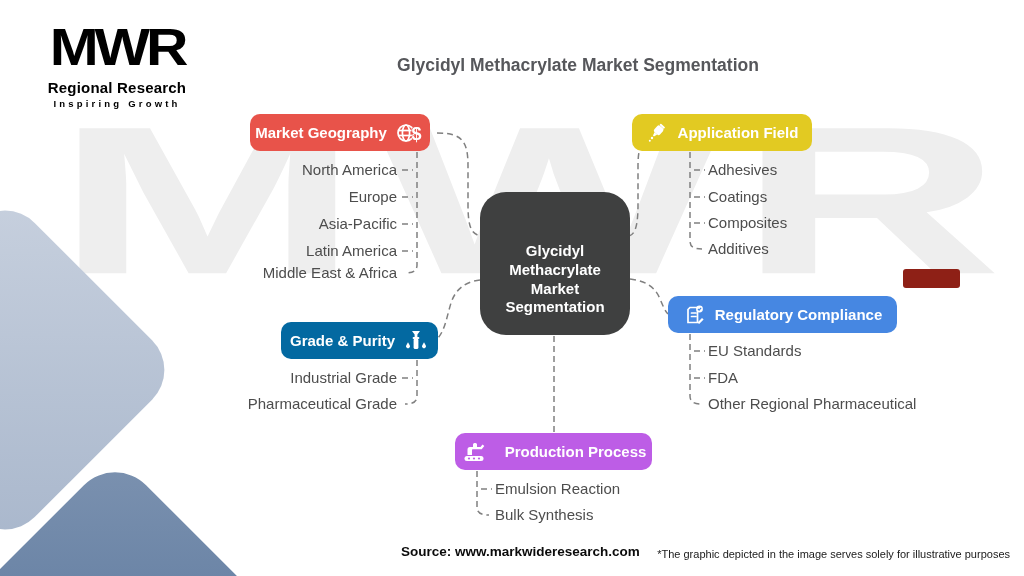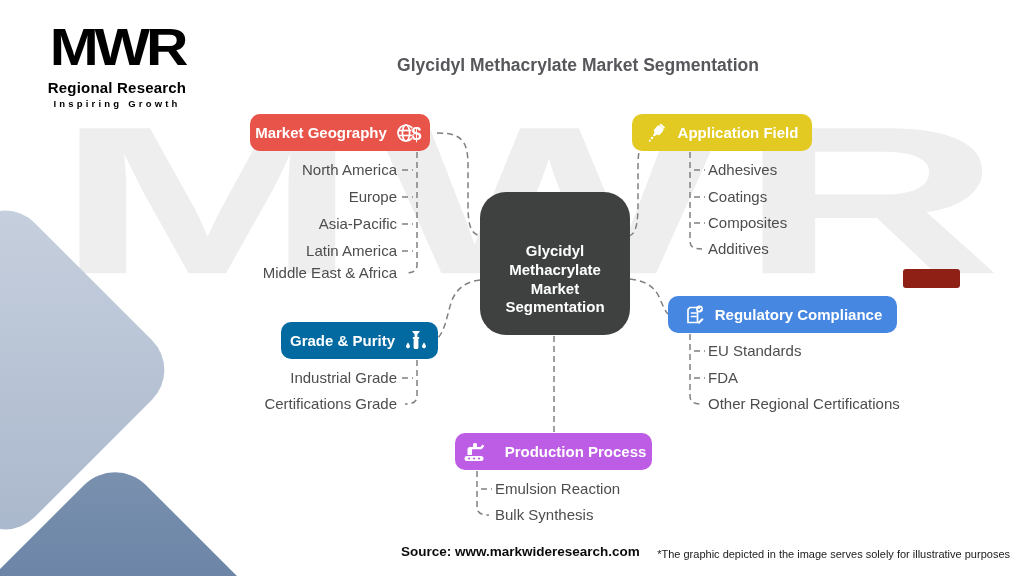--- a/index.html
+++ b/index.html
@@ -157,39 +157,39 @@
       <svg width="26" height="24" viewBox="0 0 26 24" fill="#fff">
         <path d="M9,2 h8 l-2.6,3.6 v2.4 h-2.8 V5.6 Z"></path>
         <rect x="9.6" y="8" width="6.8" height="2" rx="1"></rect>
         <rect x="10.6" y="9.5" width="4.8" height="10.5" rx="1.6"></rect>
         <path d="M5,13.2 l1.7,3 a2,2 0 1,1 -3.4,0 Z"></path>
         <path d="M21,13.2 l1.7,3 a2,2 0 1,1 -3.4,0 Z"></path>
       </svg>
     </span>
   </div>
   <div class="item right-col" style="top:369px">Industrial Grade</div>
-  <div class="item right-col" style="top:395px">Certifications Grade</div>
+  <div class="item right-col" style="top:395px">Pharmaceutical Grade</div>
 
   <div class="node" id="node-regulatory">
     <span>
       <svg width="24" height="24" viewBox="0 0 24 24">
         <g stroke="#fff" fill="none" stroke-width="1.7" stroke-linecap="round">
           <path d="M7,4.5 h7.5 v15 h-9.5 v-13 z"></path>
           <path d="M8.5,10 h4.5 M8.5,13.5 h4.5"></path>
         </g>
         <circle cx="16.5" cy="6" r="3.4" fill="#fff"></circle>
         <path d="M15,6 l1.1,1.1 l2,-2.2" stroke="#4687e2" stroke-width="1.3" fill="none"></path>
         <path d="M14.5,19.5 l4.5,-4.5 l1.6,1.6 -4.5,4.5 z" fill="#fff"></path>
       </svg>
     </span>
     <span class="node-label">Regulatory Compliance</span>
   </div>
   <div class="item left-708" style="top:342px">EU Standards</div>
   <div class="item left-708" style="top:369px">FDA</div>
-  <div class="item left-708" style="top:395px">Other Regional Certifications</div>
+  <div class="item left-708" style="top:395px">Other Regional Pharmaceutical</div>
 
   <div class="node" id="node-production">
     <span>
       <svg width="28" height="24" viewBox="0 0 28 24" fill="#fff">
         <rect x="3.5" y="16" width="19" height="5" rx="2.5"></rect>
         <circle cx="8" cy="18.5" r="1.1" fill="#bd5de6"></circle>
         <circle cx="13" cy="18.5" r="1.1" fill="#bd5de6"></circle>
         <circle cx="18" cy="18.5" r="1.1" fill="#bd5de6"></circle>
         <path d="M6.5,15 V9.5 q0,-2.5 2.5,-2.5 h3 V4.5 q0,-1.5 1.5,-1.5 h1 q1.5,0 1.5,1.5 V7 h3.5 l2,-2.5 1.8,1.4 -2.6,3.3 h-9 q-0.7,0 -0.7,0.8 V15 Z"></path>
       </svg>

